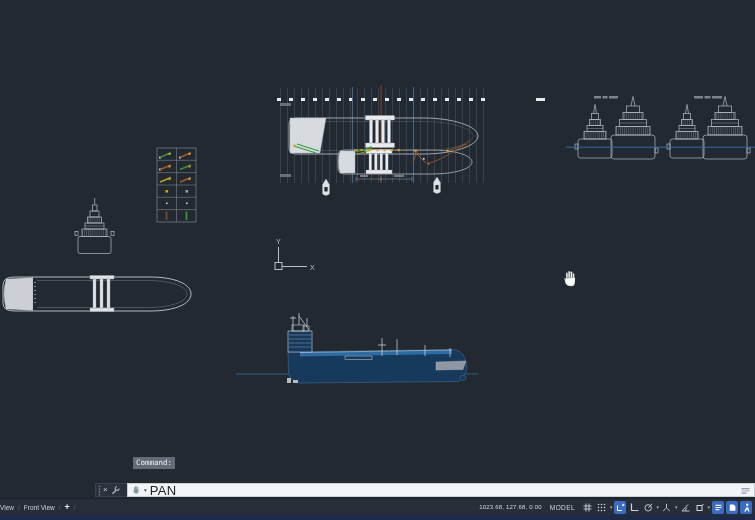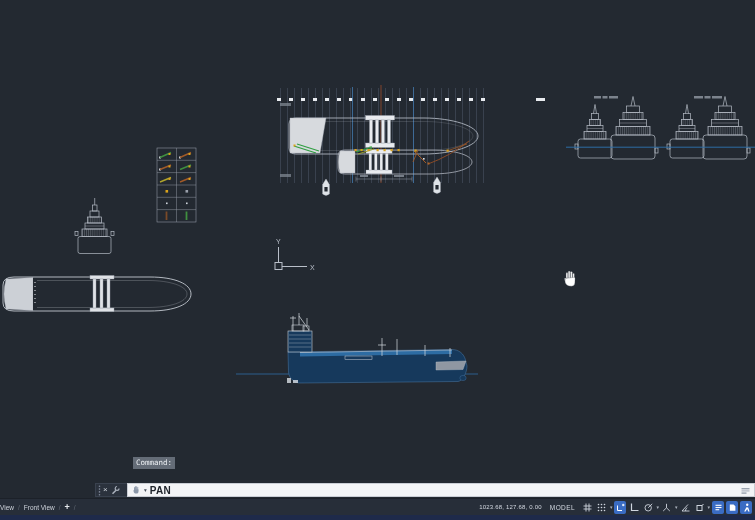--- a/index.html
+++ b/index.html
@@ -12,21 +12,21 @@
   .cmd-line{display:table;background:rgba(108,115,128,.9);color:#eef1f5;
             font:7.5px/1.3 "DejaVu Sans Mono",monospace;padding:1px 3px;margin-bottom:1px;white-space:pre;}
   
   .cmdbar{position:absolute;left:95px;top:483px;right:0;height:14px;display:flex;}
   .cmdbar-left{width:32px;background:#2b323d;border:1px solid #3a424f;border-right:none;
                display:flex;align-items:center;gap:2px;padding:0 2px;box-sizing:border-box;}
   .cmd-x{color:#cdd2d9;font-size:8px;line-height:1;}
   .cmdinput{flex:1;background:#f3f4f6;border:1px solid #c9cdd4;display:flex;align-items:center;
             gap:3px;padding:0 4px;box-sizing:border-box;}
   .cmd-caret{font-size:5.5px;color:#474e5a;}
-  .pan-label{font-weight:bold;font-size:10px;color:#20252c;letter-spacing:.3px;}
+  .pan-label{font-weight:normal;font-size:13px;color:#20252c;letter-spacing:.3px;}
   .cmd-end{margin-left:auto;}
   
   .statusbar{position:absolute;left:0;top:498px;width:755px;height:17px;background:#272e39;
              border-top:1px solid #1c2129;display:flex;align-items:center;padding:0 2px;
              box-sizing:border-box;font-size:6.5px;color:#cfd4dd;}
   .tab{color:#ced3db;margin:0 3px;white-space:nowrap;}
   .tab.first{margin-left:-2px;}
   .tabsep{color:#5e6671;margin:0 1px;}
   .tabplus{font-size:9px;font-weight:bold;color:#e8ebef;margin:0 3px;line-height:1;}
   .coords{margin-left:auto;font-size:6px;letter-spacing:.2px;color:#d3d8e1;white-space:nowrap;}

